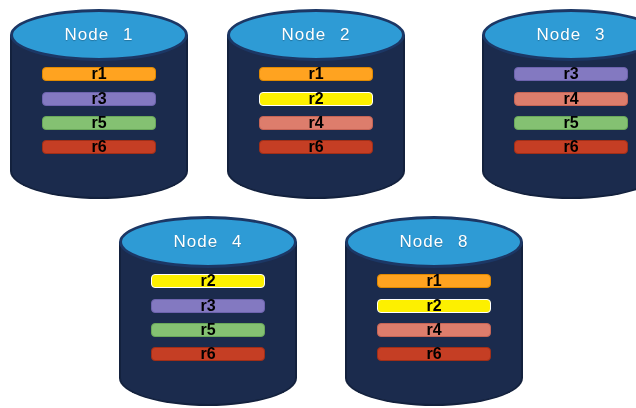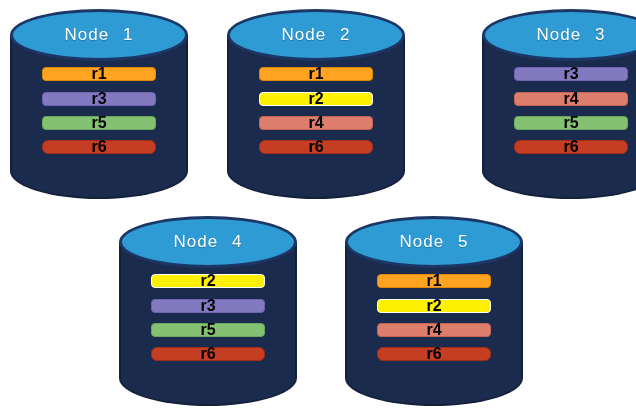--- a/index.html
+++ b/index.html
@@ -43,21 +43,21 @@
     box-sizing: border-box;
     border: 1px solid transparent;
     border-radius: 4px;
     text-align: center;
     font-weight: bold; font-size: 16px; line-height: 12px;
     color: #000000;
   }
   .bar.b0 { top: 58px; }
   .bar.b1 { top: 83px; }
   .bar.b2 { top: 107px; }
-  .bar.b3 { top: 131px; border-radius: 6px; }
+  .bar.b3 { top: 131px; }
 </style>
 </head>
 <body>
 
 <div class="canvas">
 
   <div class="node n1">
     <div class="cyl-body" style="background: rgb(27, 43, 77);"></div>
     <div class="cyl-top" style="background: rgb(46, 155, 213);">
       <span class="node-title">Node 1</span>
@@ -97,21 +97,21 @@
     </div>
     <div class="bar b0" style="background: rgb(253, 240, 0); border-color: rgb(255, 255, 255);">r2</div>
     <div class="bar b1" style="background: rgb(131, 121, 193); border-color: rgb(109, 99, 174);">r3</div>
     <div class="bar b2" style="background: rgb(132, 193, 114); border-color: rgb(105, 168, 90);">r5</div>
     <div class="bar b3" style="background: rgb(197, 62, 36); border-color: rgb(160, 46, 23);">r6</div>
   </div>
 
   <div class="node n5">
     <div class="cyl-body" style="background: rgb(27, 43, 77);"></div>
     <div class="cyl-top" style="background: rgb(46, 155, 213);">
-      <span class="node-title">Node 5</span>
+      <span class="node-title">Node 8</span>
     </div>
     <div class="bar b0" style="background: rgb(255, 163, 32); border-color: rgb(224, 137, 0);">r1</div>
     <div class="bar b1" style="background: rgb(253, 240, 0); border-color: rgb(255, 255, 255);">r2</div>
     <div class="bar b2" style="background: rgb(221, 125, 108); border-color: rgb(198, 100, 85);">r4</div>
     <div class="bar b3" style="background: rgb(197, 62, 36); border-color: rgb(160, 46, 23);">r6</div>
   </div>
 
 </div>
 
 </body></html>

